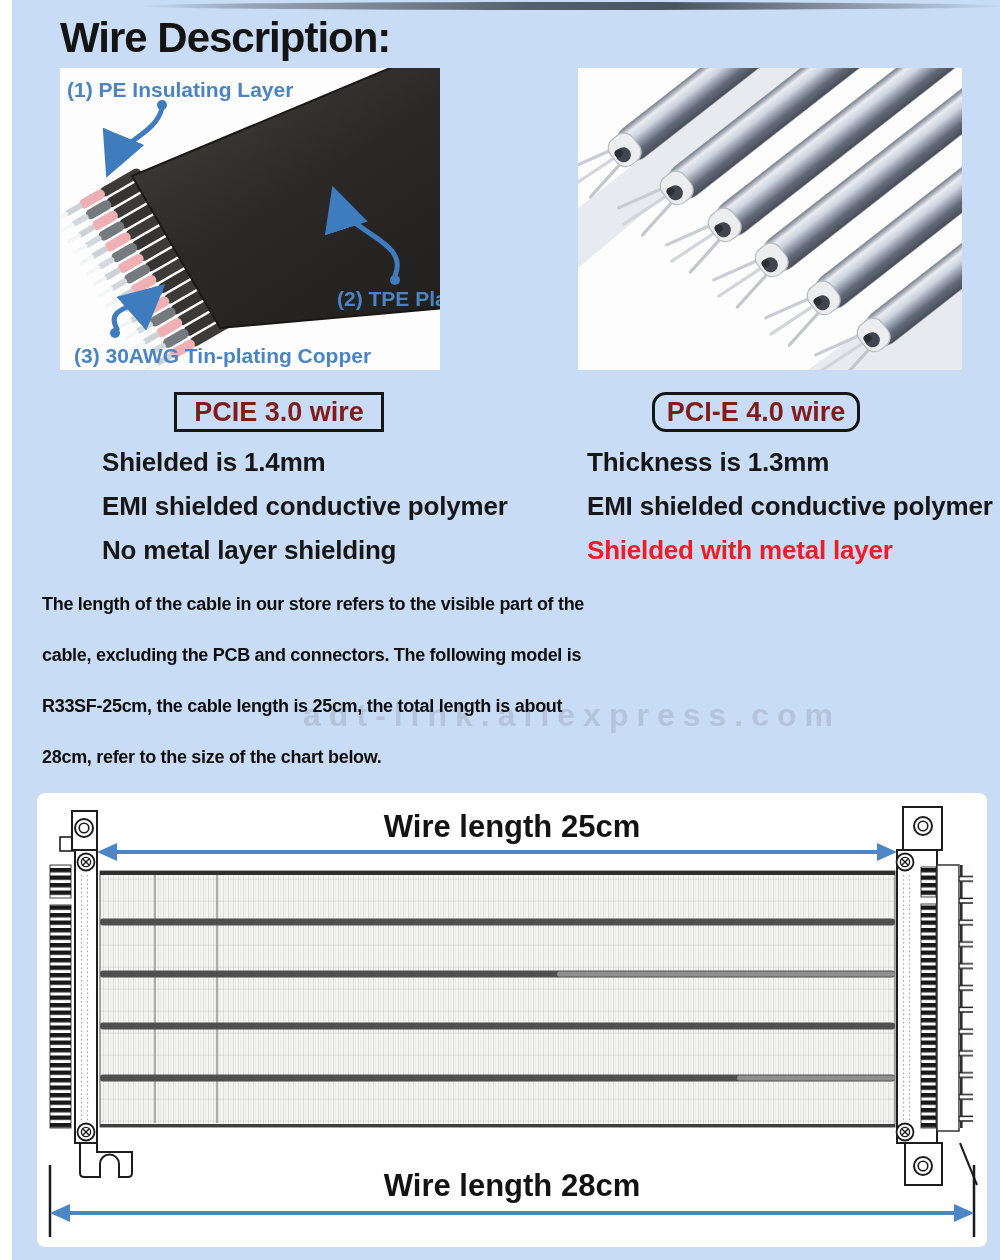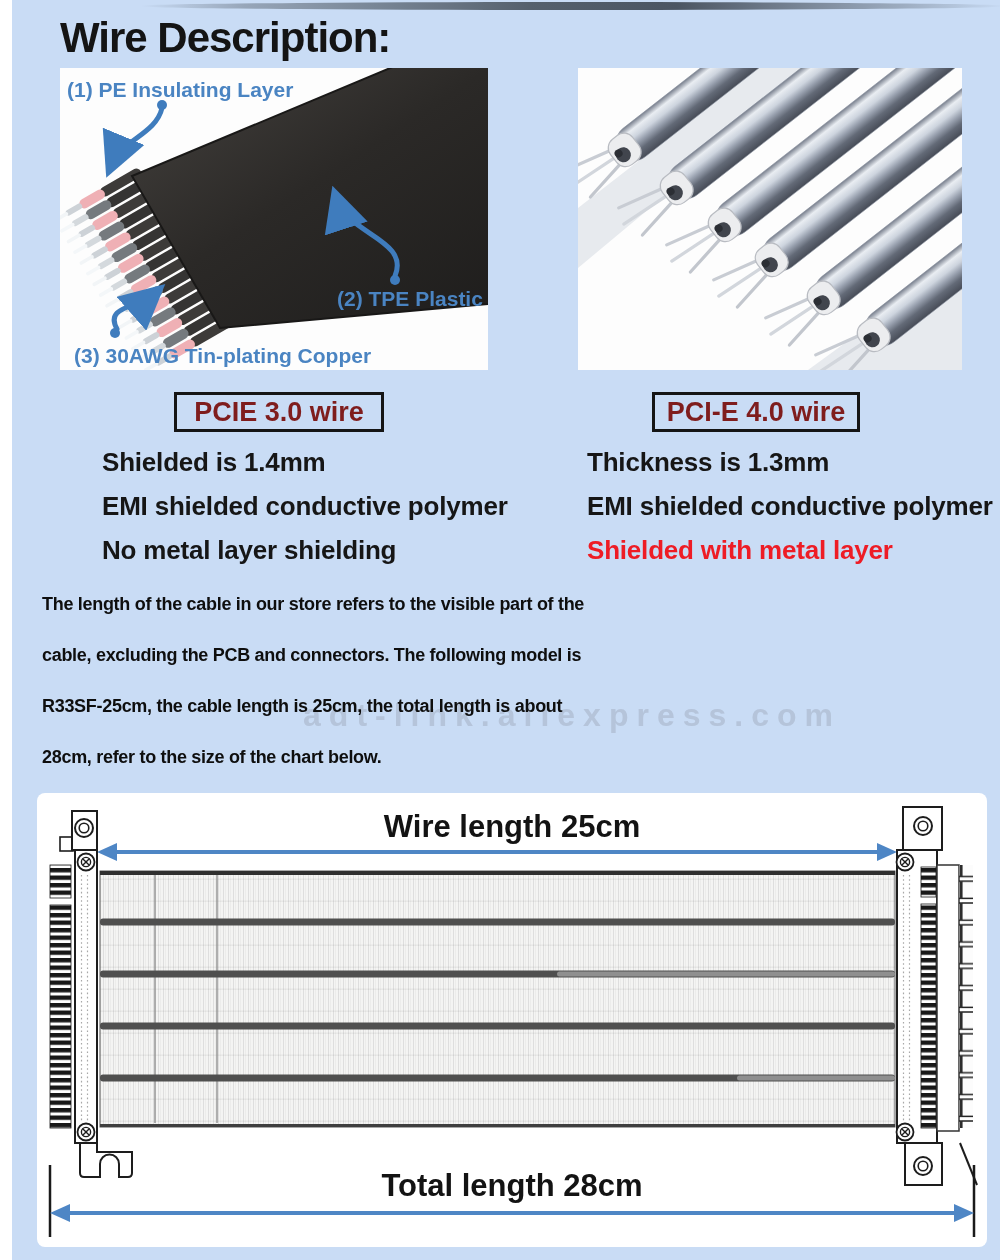--- a/index.html
+++ b/index.html
@@ -15,34 +15,34 @@
     background:linear-gradient(90deg, rgba(90,100,112,0) 0%, rgba(90,100,112,.45) 12%,
       #55606c 45%, #4b5562 62%, rgba(90,100,112,.4) 88%, rgba(90,100,112,0) 100%);
   }
   .title{
     position:absolute; left:48px; top:14px;
     font-size:42px; font-weight:bold; letter-spacing:-1px; color:#141414;
   }
   .photo{
     position:absolute; top:68px; background:#fdfdfd; overflow:hidden;
   }
-  .photo.left{ left:48px; width:428px; height:302px;text-decoration:underline; }
+  .photo.left{ left:48px; width:380px; height:302px;text-decoration:underline; }
   .photo.right{ left:566px; width:384px; height:302px; }
   .photo svg{ position:absolute; left:0; top:0; }
   .label-blue{
     position:absolute; color:#4a84c2; font-weight:bold; font-size:21px;
     white-space:nowrap; z-index:3;
   }
   .badge{
     position:absolute; top:392px; height:40px; box-sizing:border-box;
     border:3px solid #151515; font-size:27px; font-weight:bold;
     text-align:center; line-height:34px; color:#7f1d1d;
   }
   .badge.left{ left:162px; width:210px; }
-  .badge.right{ left:640px; width:208px; }
+  .badge.right{ left:640px; width:208px;border-radius:14px; }
   .spec{
     position:absolute; font-size:26px; font-weight:bold; color:#161616;
     white-space:nowrap; letter-spacing:-0.2px;
   }
   .watermark-brand{
     position:absolute; left:0; top:585px; width:1000px; text-align:center;
     font-size:100px; font-weight:bold; letter-spacing:5px; color:#a7b9d3; z-index:0;
   }
   .watermark-site{
     position:absolute; left:60px; top:697px; width:1000px; text-align:center;
@@ -261,16 +261,16 @@
 
       <g>
         <line x1="13" y1="372" x2="13" y2="444" stroke="#1a1a1a" stroke-width="2.5"></line>
         <line x1="937" y1="372" x2="937" y2="444" stroke="#1a1a1a" stroke-width="2.5"></line>
         <line x1="29" y1="420" x2="921" y2="420" stroke="#4e86c5" stroke-width="4"></line>
         <polygon points="13,420 33,411 33,429" fill="#4e86c5"></polygon>
         <polygon points="937,420 917,411 917,429" fill="#4e86c5"></polygon>
       </g>
     </svg>
     <div class="dim-label top">Wire length 25cm</div>
-    <div class="dim-label bottom">Total length 28cm</div>
+    <div class="dim-label bottom">Wire length 28cm</div>
   </div>
 
 </div>
 
 </body></html>

